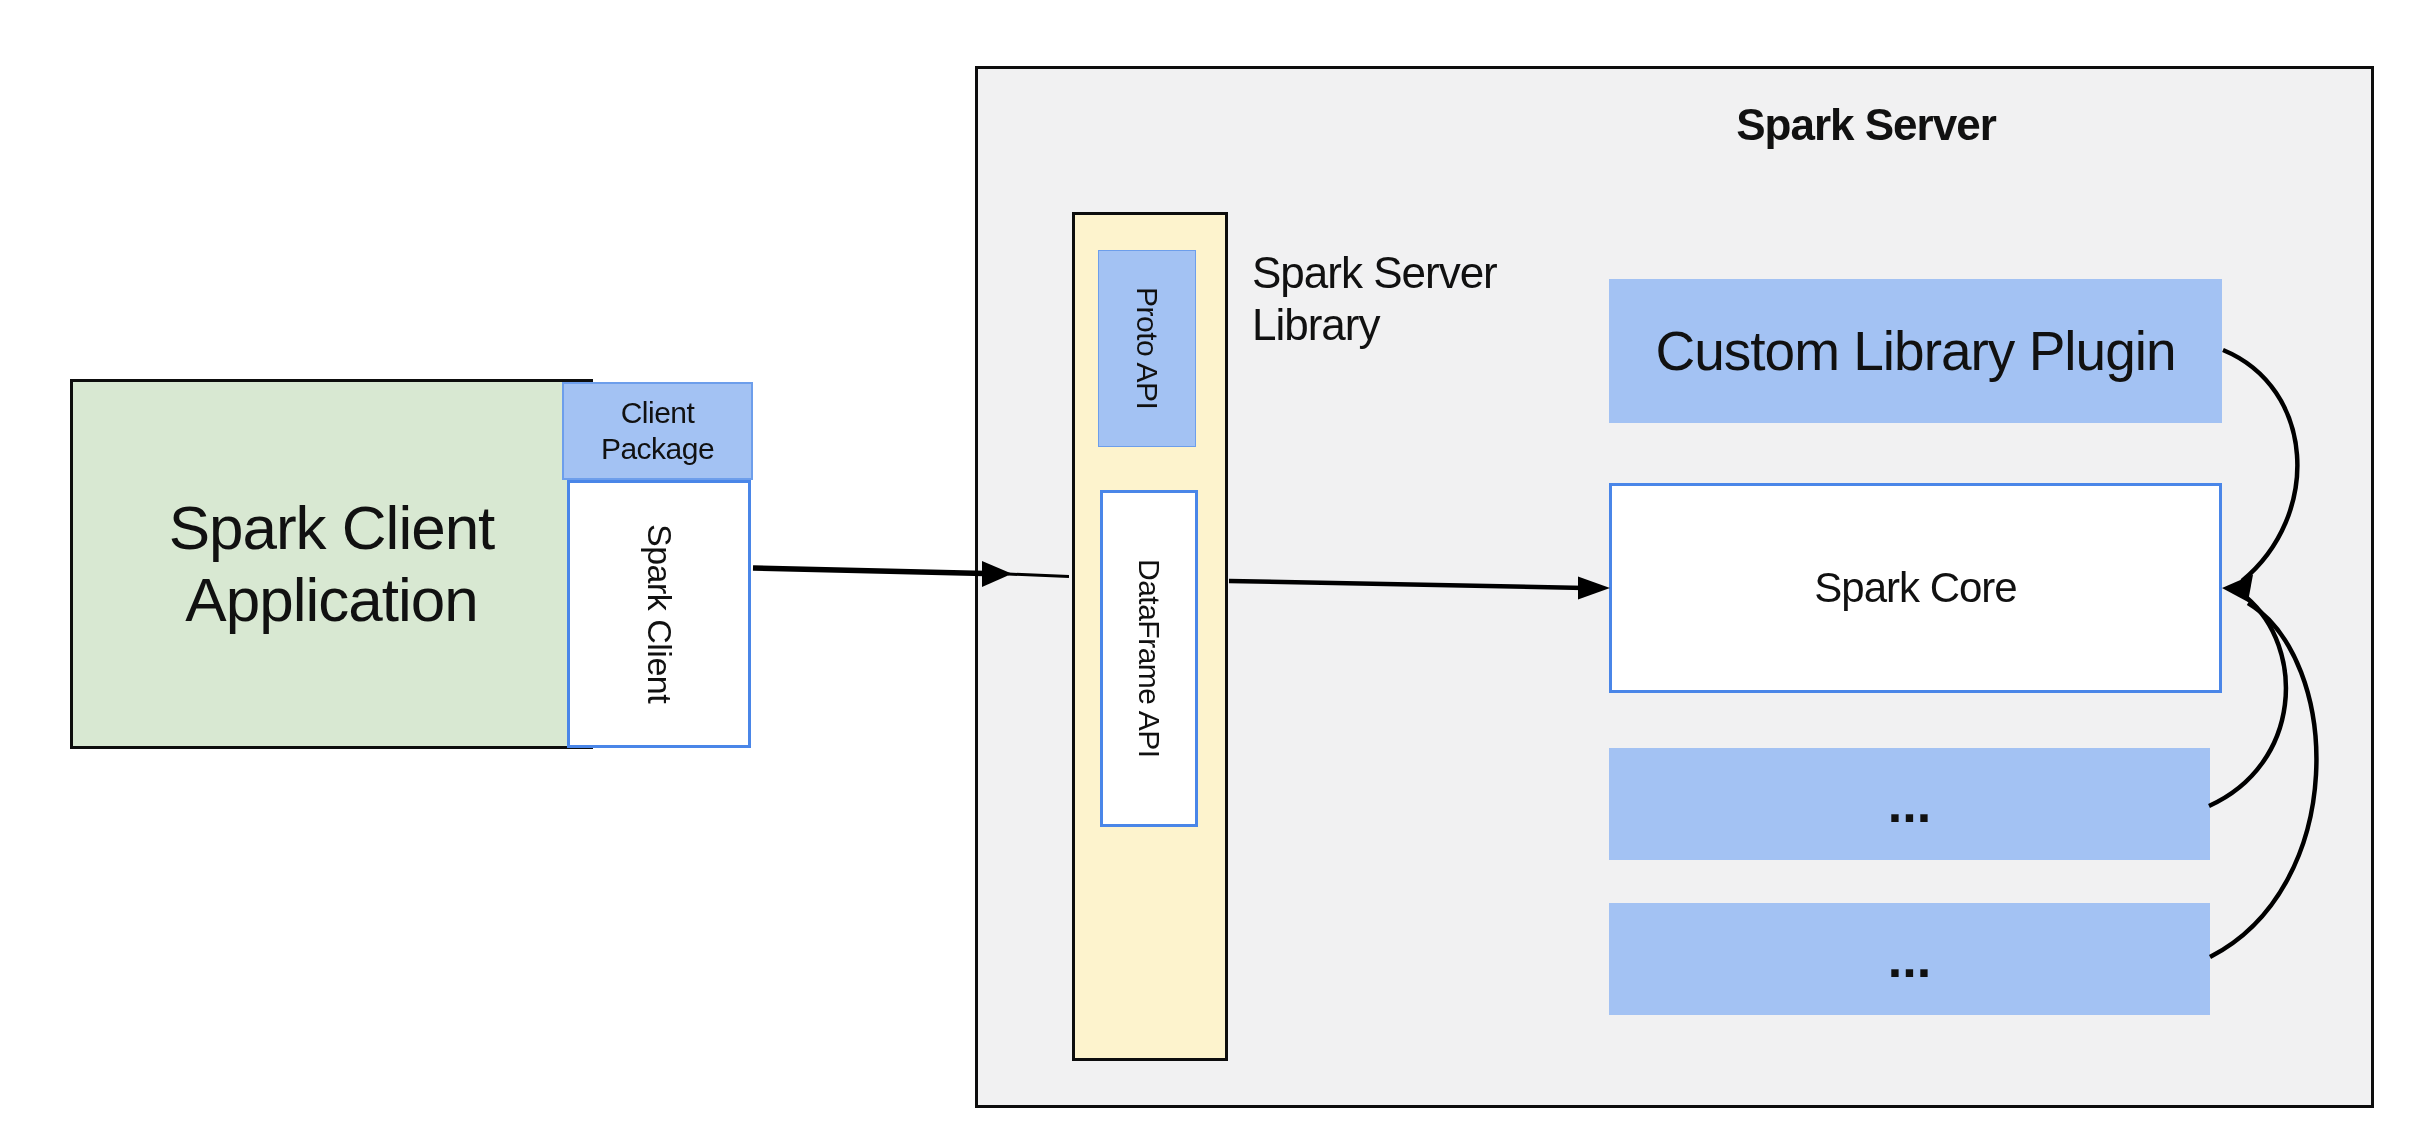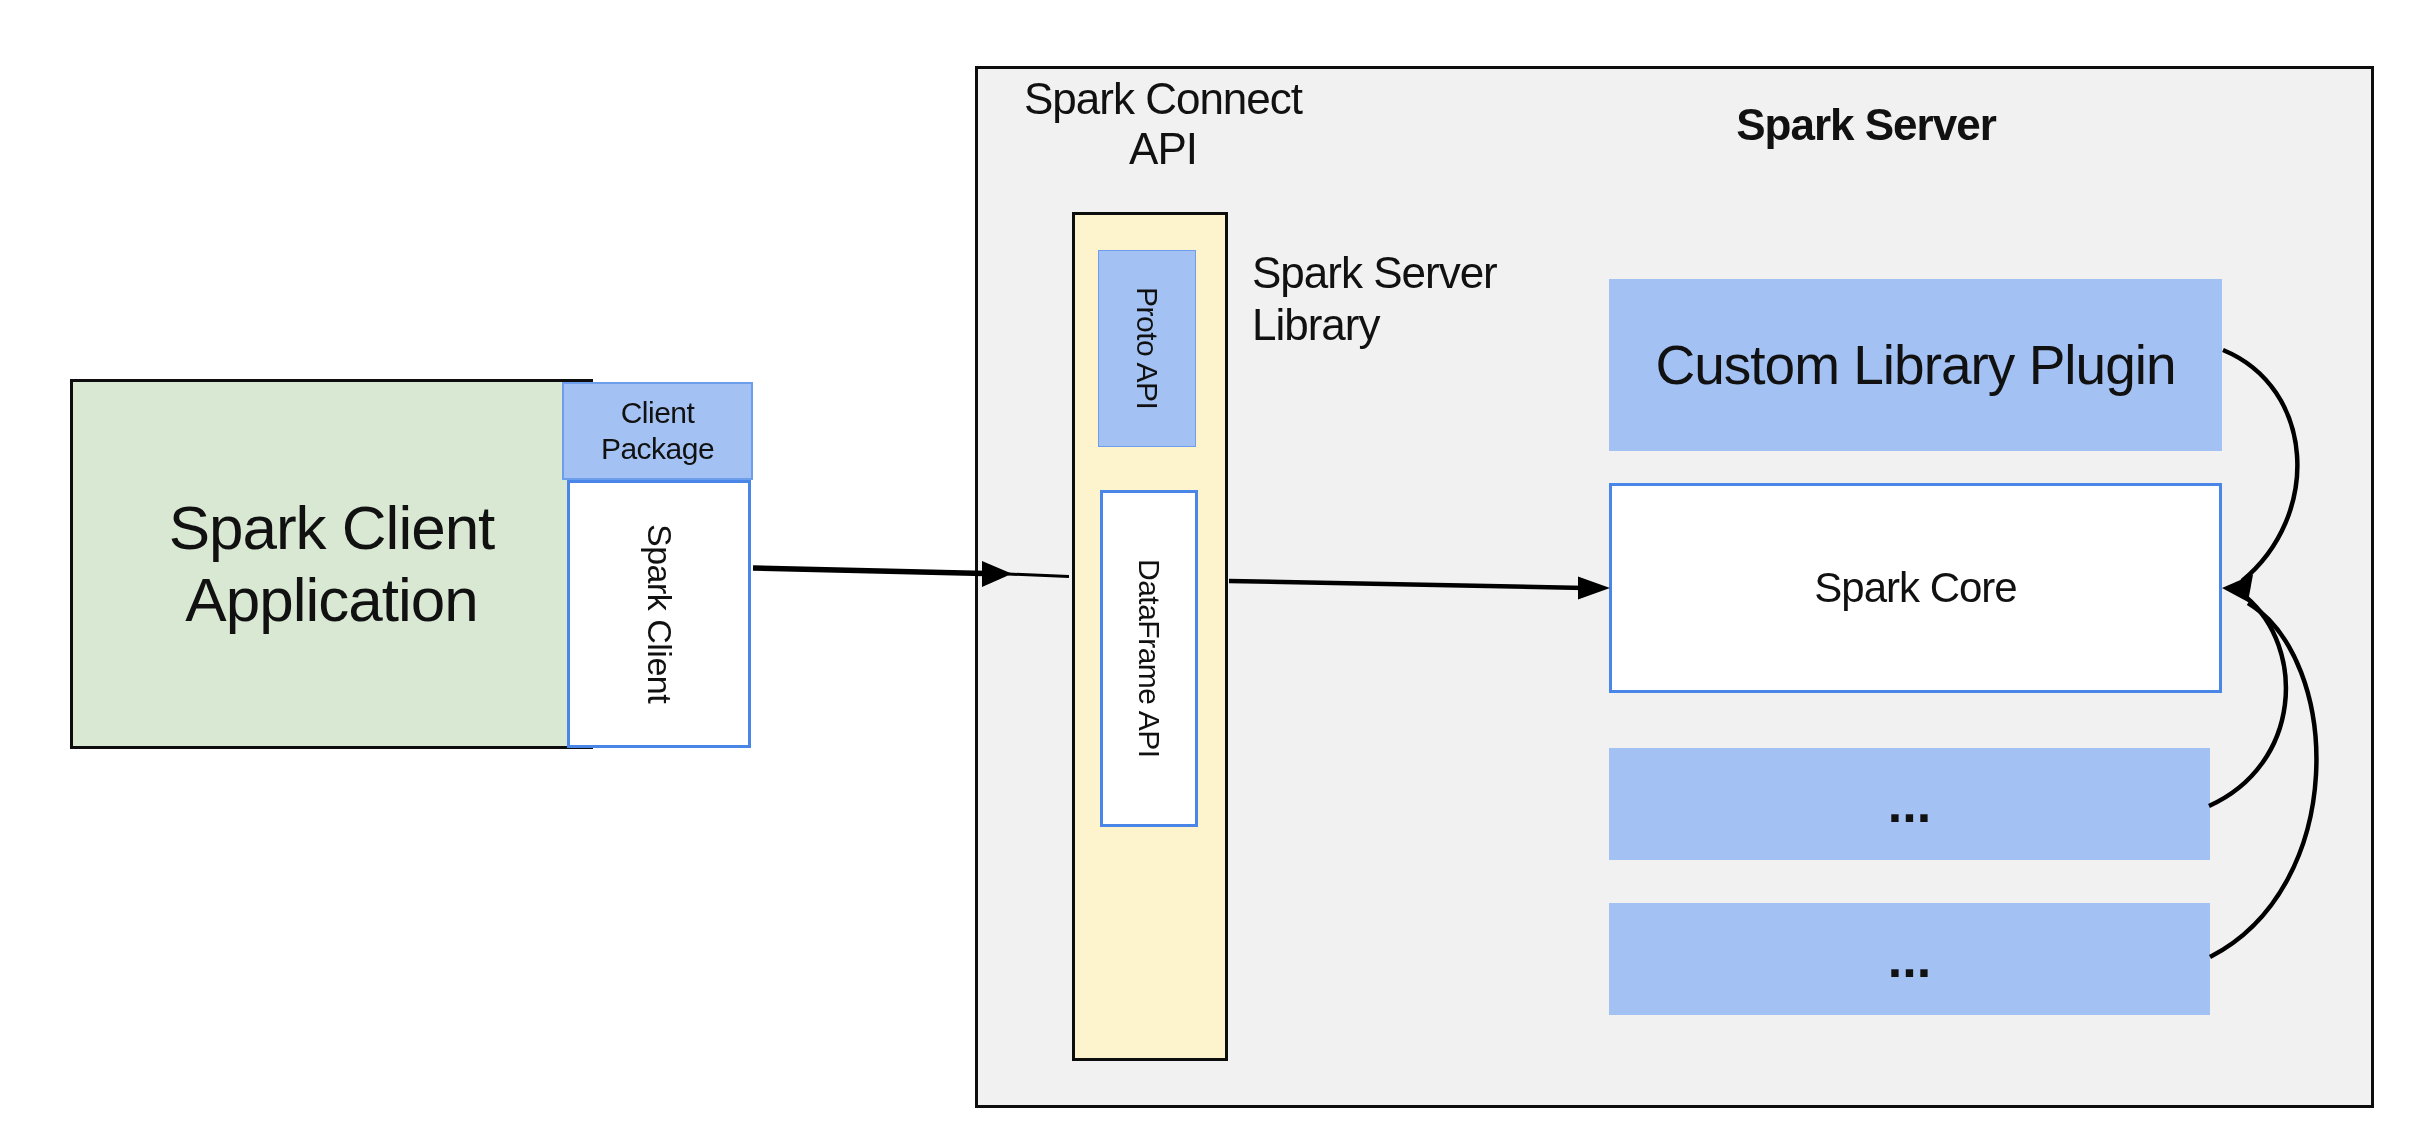--- a/index.html
+++ b/index.html
@@ -59,21 +59,21 @@
     background:var(--accent_blue_fill);border:1px solid var(--blue_border_light);
     font-size:30px;letter-spacing:-0.5px;
   }
   .dataframe-api{
     left:1100px;top:490px;width:98px;height:337px;
     background:#ffffff;border:3px solid var(--blue_border);
     font-size:30px;letter-spacing:-0.5px;
   }
 
   .clp-box{
-    left:1609px;top:279px;width:613px;height:172px;
+    left:1609px;top:279px;width:613px;height:144px;
     background:var(--accent_blue_fill);
     font-size:55px;letter-spacing:-1px;justify-content:center;
   }
   .spark-core{
     left:1609px;top:483px;width:613px;height:210px;
     background:#ffffff;border:3px solid var(--blue_border);
     font-size:42px;letter-spacing:-1px;
   }
   .dots-box-1{left:1609px;top:748px;width:601px;height:112px;background:var(--accent_blue_fill);font-size:52px;font-weight:bold;}
   .dots-box-2{left:1609px;top:903px;width:601px;height:112px;background:var(--accent_blue_fill);font-size:52px;font-weight:bold;}
@@ -82,22 +82,20 @@
   .arrow-layer path{stroke:var(--arrow_color);fill:none;}
   .arrow-layer polygon{fill:var(--arrow_color);stroke:none;}
 </style>
 </head>
 <body>
 
 <div class="canvas">
 
   <div class="abs server-container"></div>
 
-  <div class="abs label-connect-api pre">Spark Connect
-API</div>
 
   <div class="abs label-server-title">Spark Server</div>
 
   <div class="abs label-server-library pre">Spark Server
 Library</div>
 
   <div class="abs client-app center-flex">
     <span class="pre">Spark Client
 Application</span>
   </div>

